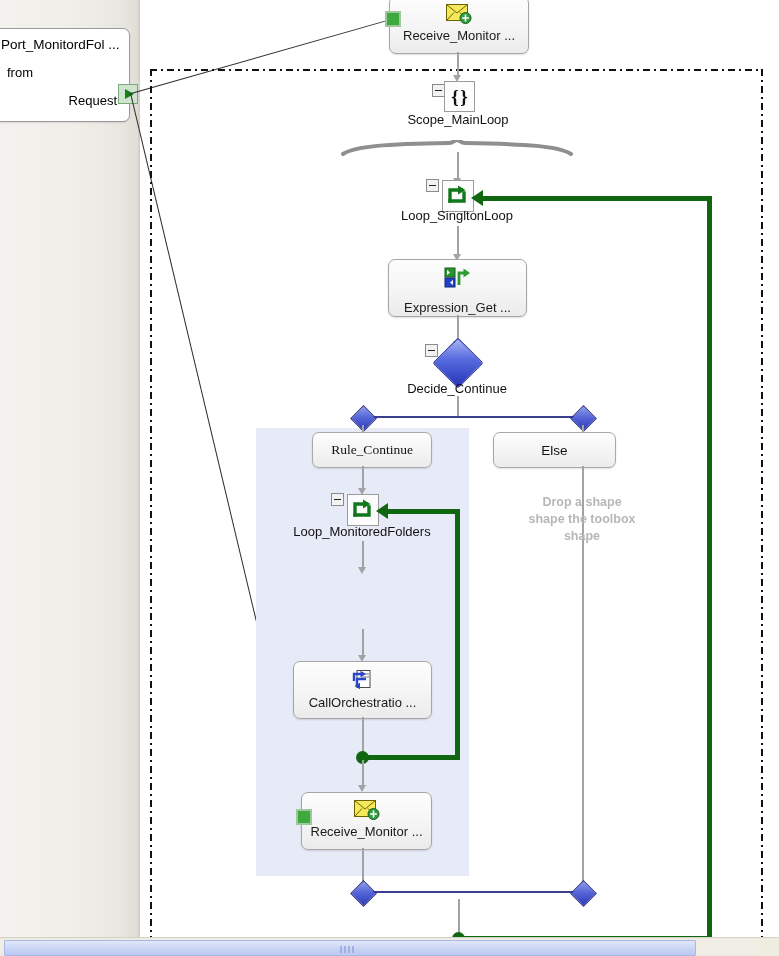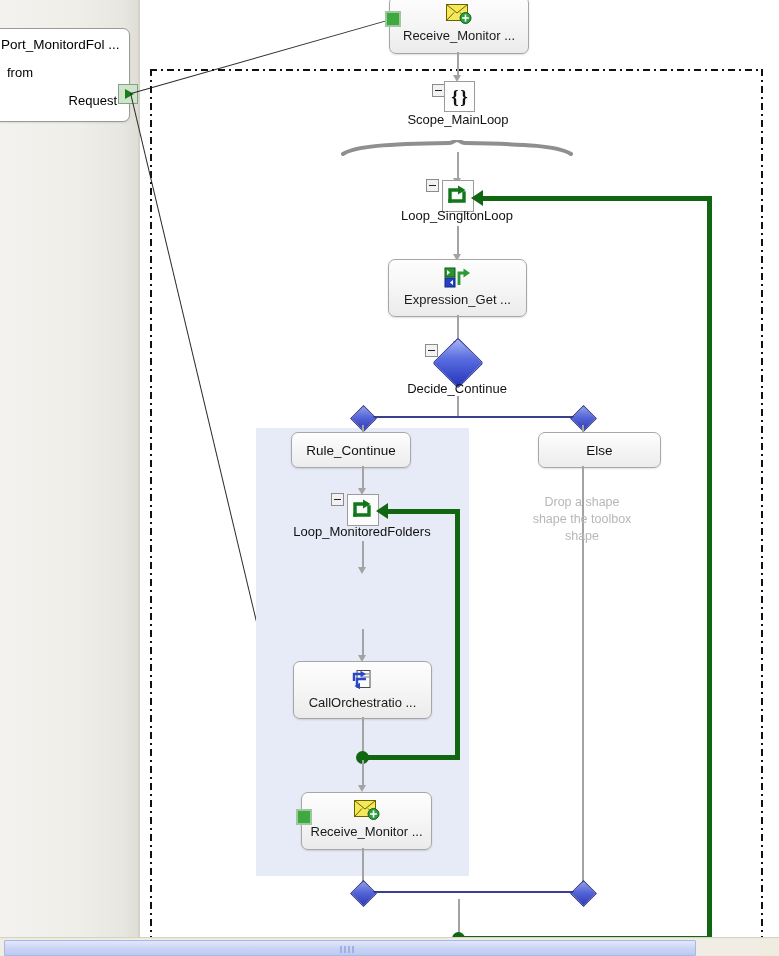--- a/index.html
+++ b/index.html
@@ -181,21 +181,21 @@
         <path d="M7,20 L21,20 L21,12" fill="none" stroke="#11771b" stroke-width="3.4" stroke-linecap="square"></path>
         <path d="M15,4.5 L22.5,9 L15,13.5 Z" fill="#11771b"></path>
       </svg>
     </span>
   </div>
   <div style="position:absolute;left:382px;top:208px;width:150px;text-align:center;font-size:13px;color:#111;">Loop_SingltonLoop</div>
 
   <div class="gline gv" style="left:457px;top:226px;height:30px;"></div>
   <div class="arrowhead" style="left:453px;top:254px;"></div>
 
-  <div class="shape" style="left:388px;top:259px;width:137px;height:56px;">
+  <div class="shape" style="left:388px;top:259px;width:137px;height:56px;gap:8px;">
     <span class="sh-icon">
       <svg class="ico" width="28" height="21" viewBox="0 0 28 21">
         <rect x="1" y="1" width="10" height="9" fill="#27962f" stroke="#14591a"></rect>
         <path d="M3,3 l3,2.5 l-3,2.5 z" fill="#ffffff"></path>
         <rect x="1" y="11" width="10" height="9" fill="#2142c4" stroke="#13277a"></rect>
         <path d="M9,13 l-3,2.5 l3,2.5 z" fill="#ffffff"></path>
         <path d="M15,18 L15,6 L23,6" fill="none" stroke="#2d9a34" stroke-width="2.8"></path>
         <path d="M19.5,1.5 L26,6 L19.5,10.5 Z" fill="#2d9a34"></path>
       </svg>
     </span>
@@ -215,33 +215,33 @@
 
   <div class="branch-band" style="left:256px;top:428px;width:213px;height:448px;"></div>
 
   <div class="rail" style="left:362px;top:416px;width:221px;"></div>
   <div class="bdiamond" style="left:354px;top:409px;"></div>
   <div class="bdiamond" style="left:574px;top:409px;"></div>
 
   <div class="gline gv" style="left:362px;top:425px;height:8px;"></div>
   <div class="gline gv" style="left:582px;top:425px;height:8px;"></div>
 
-  <div class="branch-box" style="left:291px;top:432px;width:118px;height:34px;">
+  <div class="branch-box" style="left:312px;top:432px;width:118px;height:34px;font-family:Liberation Serif, serif;">
     <span>Rule_Continue</span>
   </div>
-  <div class="branch-box" style="left:538px;top:432px;width:121px;height:34px;">
+  <div class="branch-box" style="left:493px;top:432px;width:121px;height:34px;">
     <span>Else</span>
   </div>
 
   <div class="gline gv" style="left:362px;top:466px;height:24px;"></div>
   <div class="arrowhead" style="left:358px;top:488px;"></div>
 
   <div class="gline gv" style="left:582px;top:466px;height:421px;"></div>
 
-  <div class="drop-hint" style="left:502px;top:494px;">
+  <div class="drop-hint" style="left:502px;top:494px;font-weight:bold;">
     <div>Drop a shape</div>
     <div>shape the toolbox</div>
     <div>shape</div>
   </div>
 
   <div class="collapse" style="left:331px;top:493px;">
       <i></i>
     </div>
   <div style="position:absolute;left:347px;top:494px;width:30px;height:30px;border:1px solid #9b9b9b;background:#fcfcfc;">
     <span>

